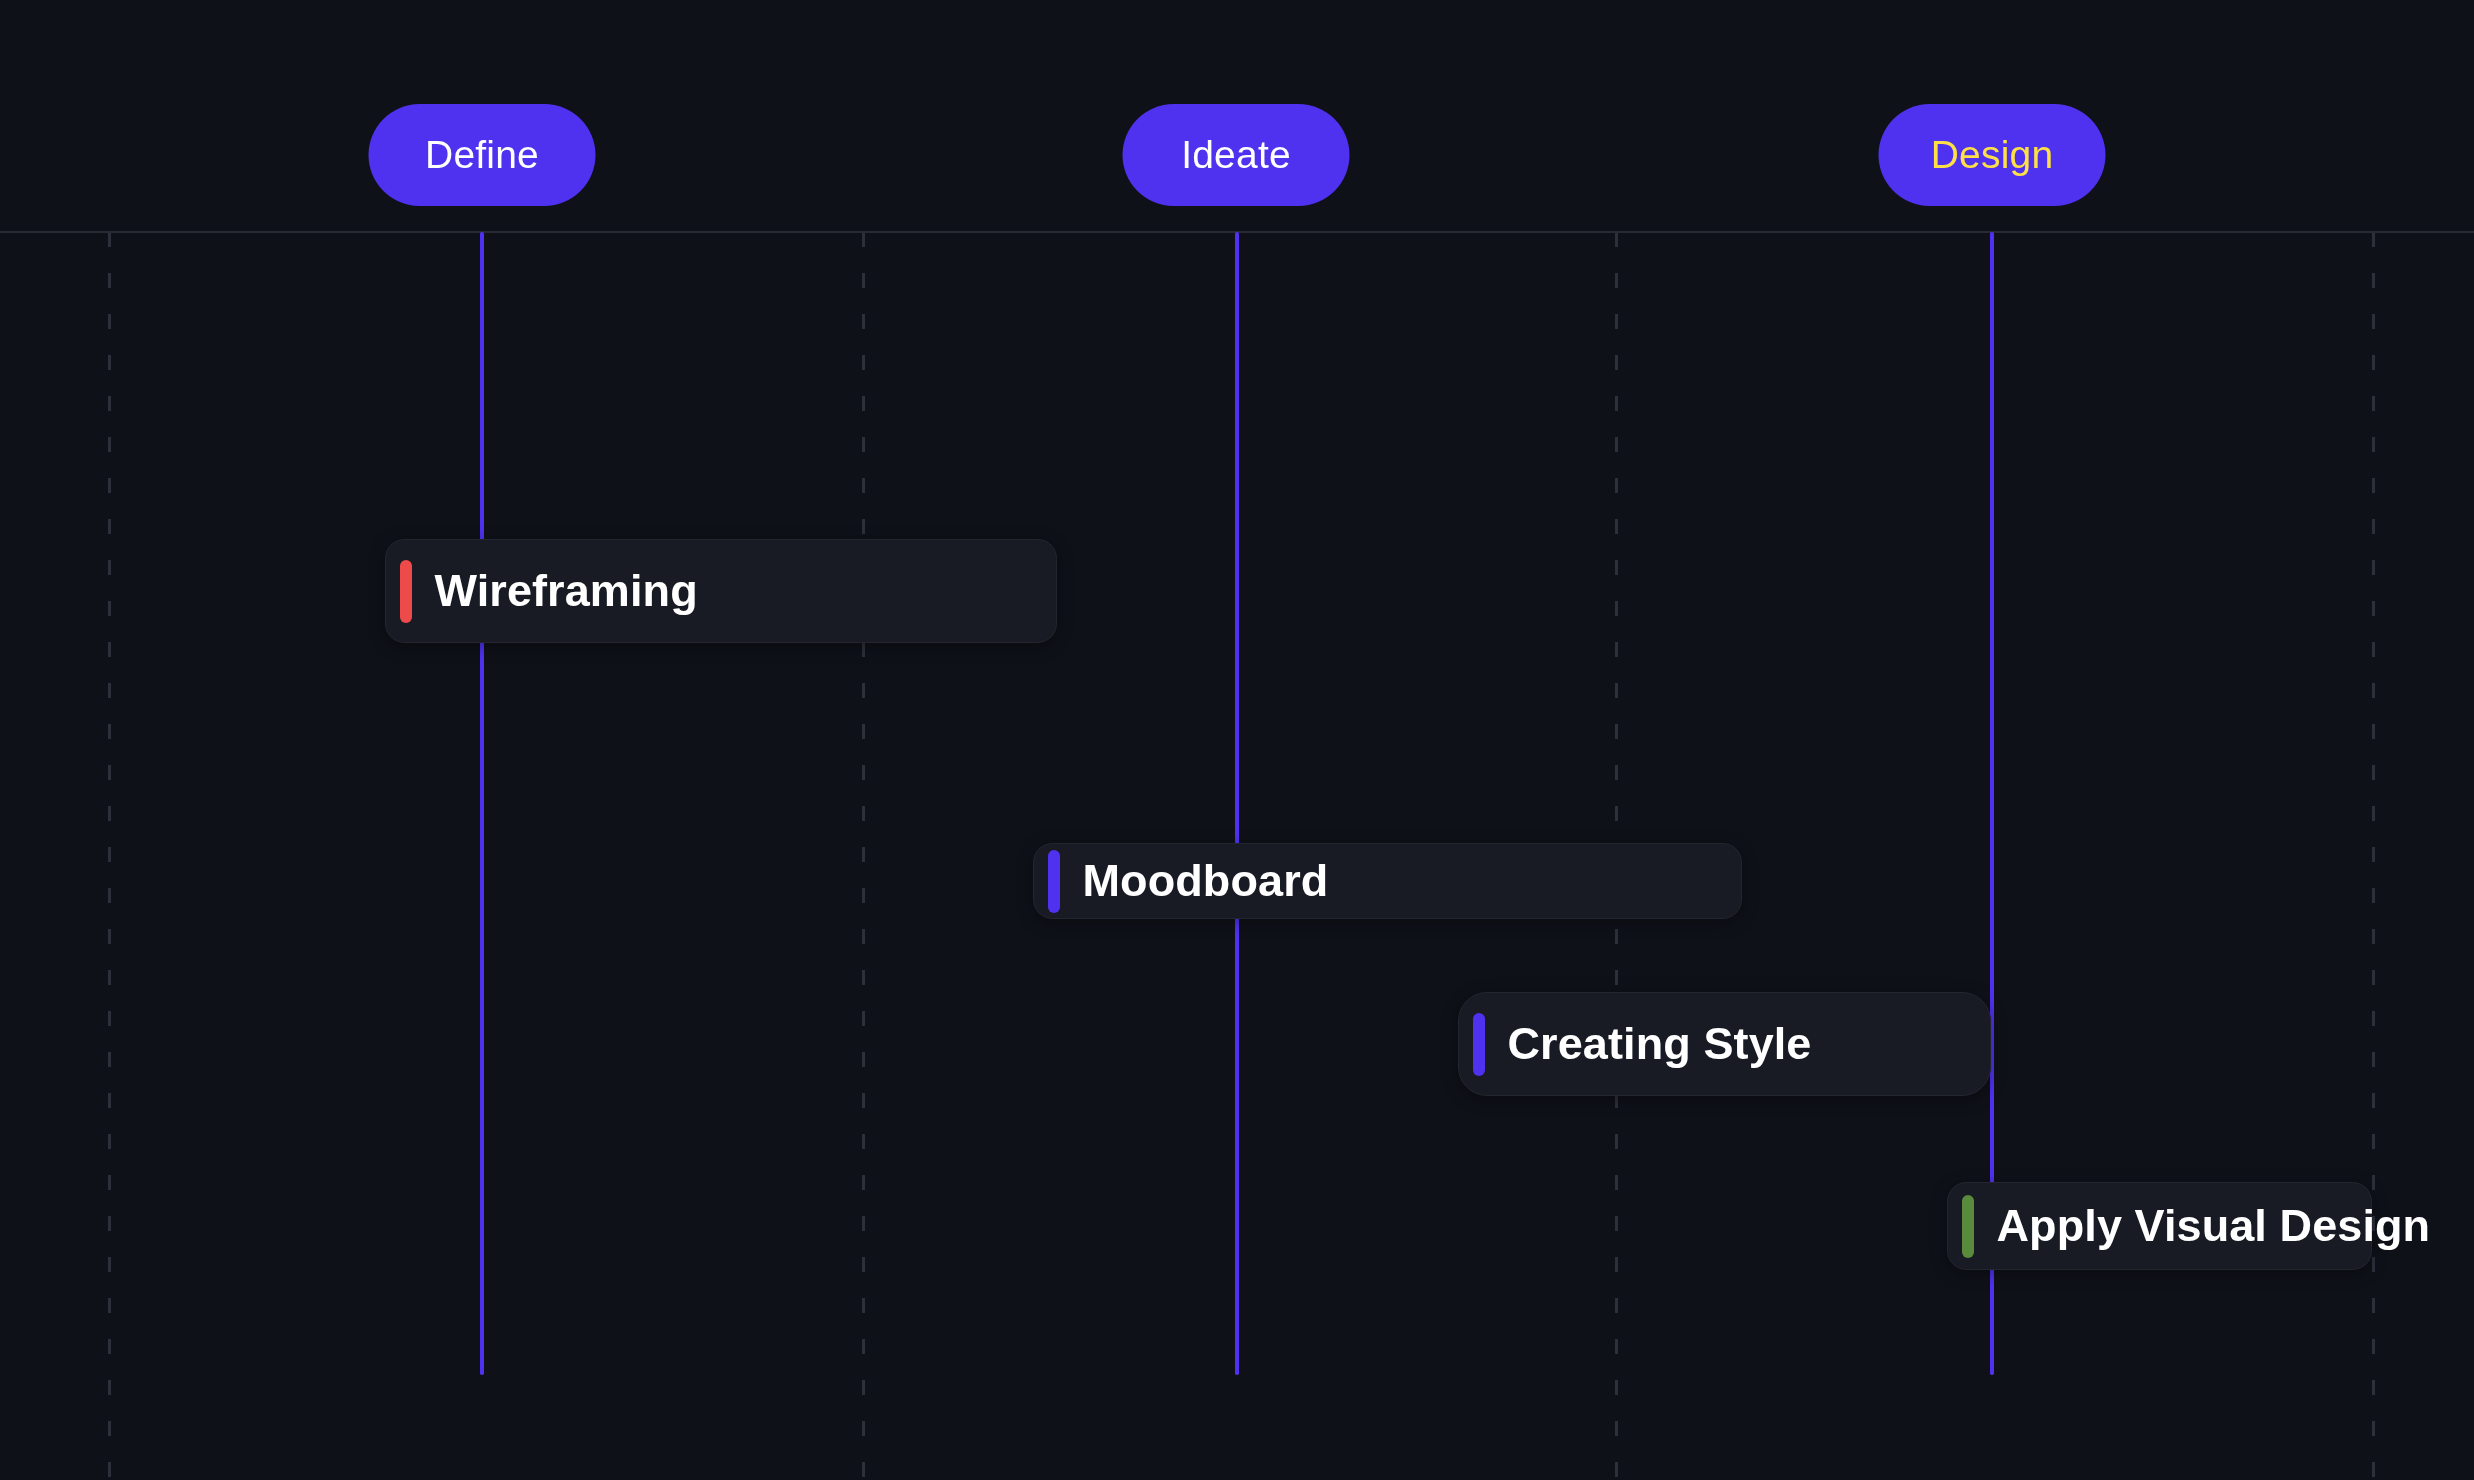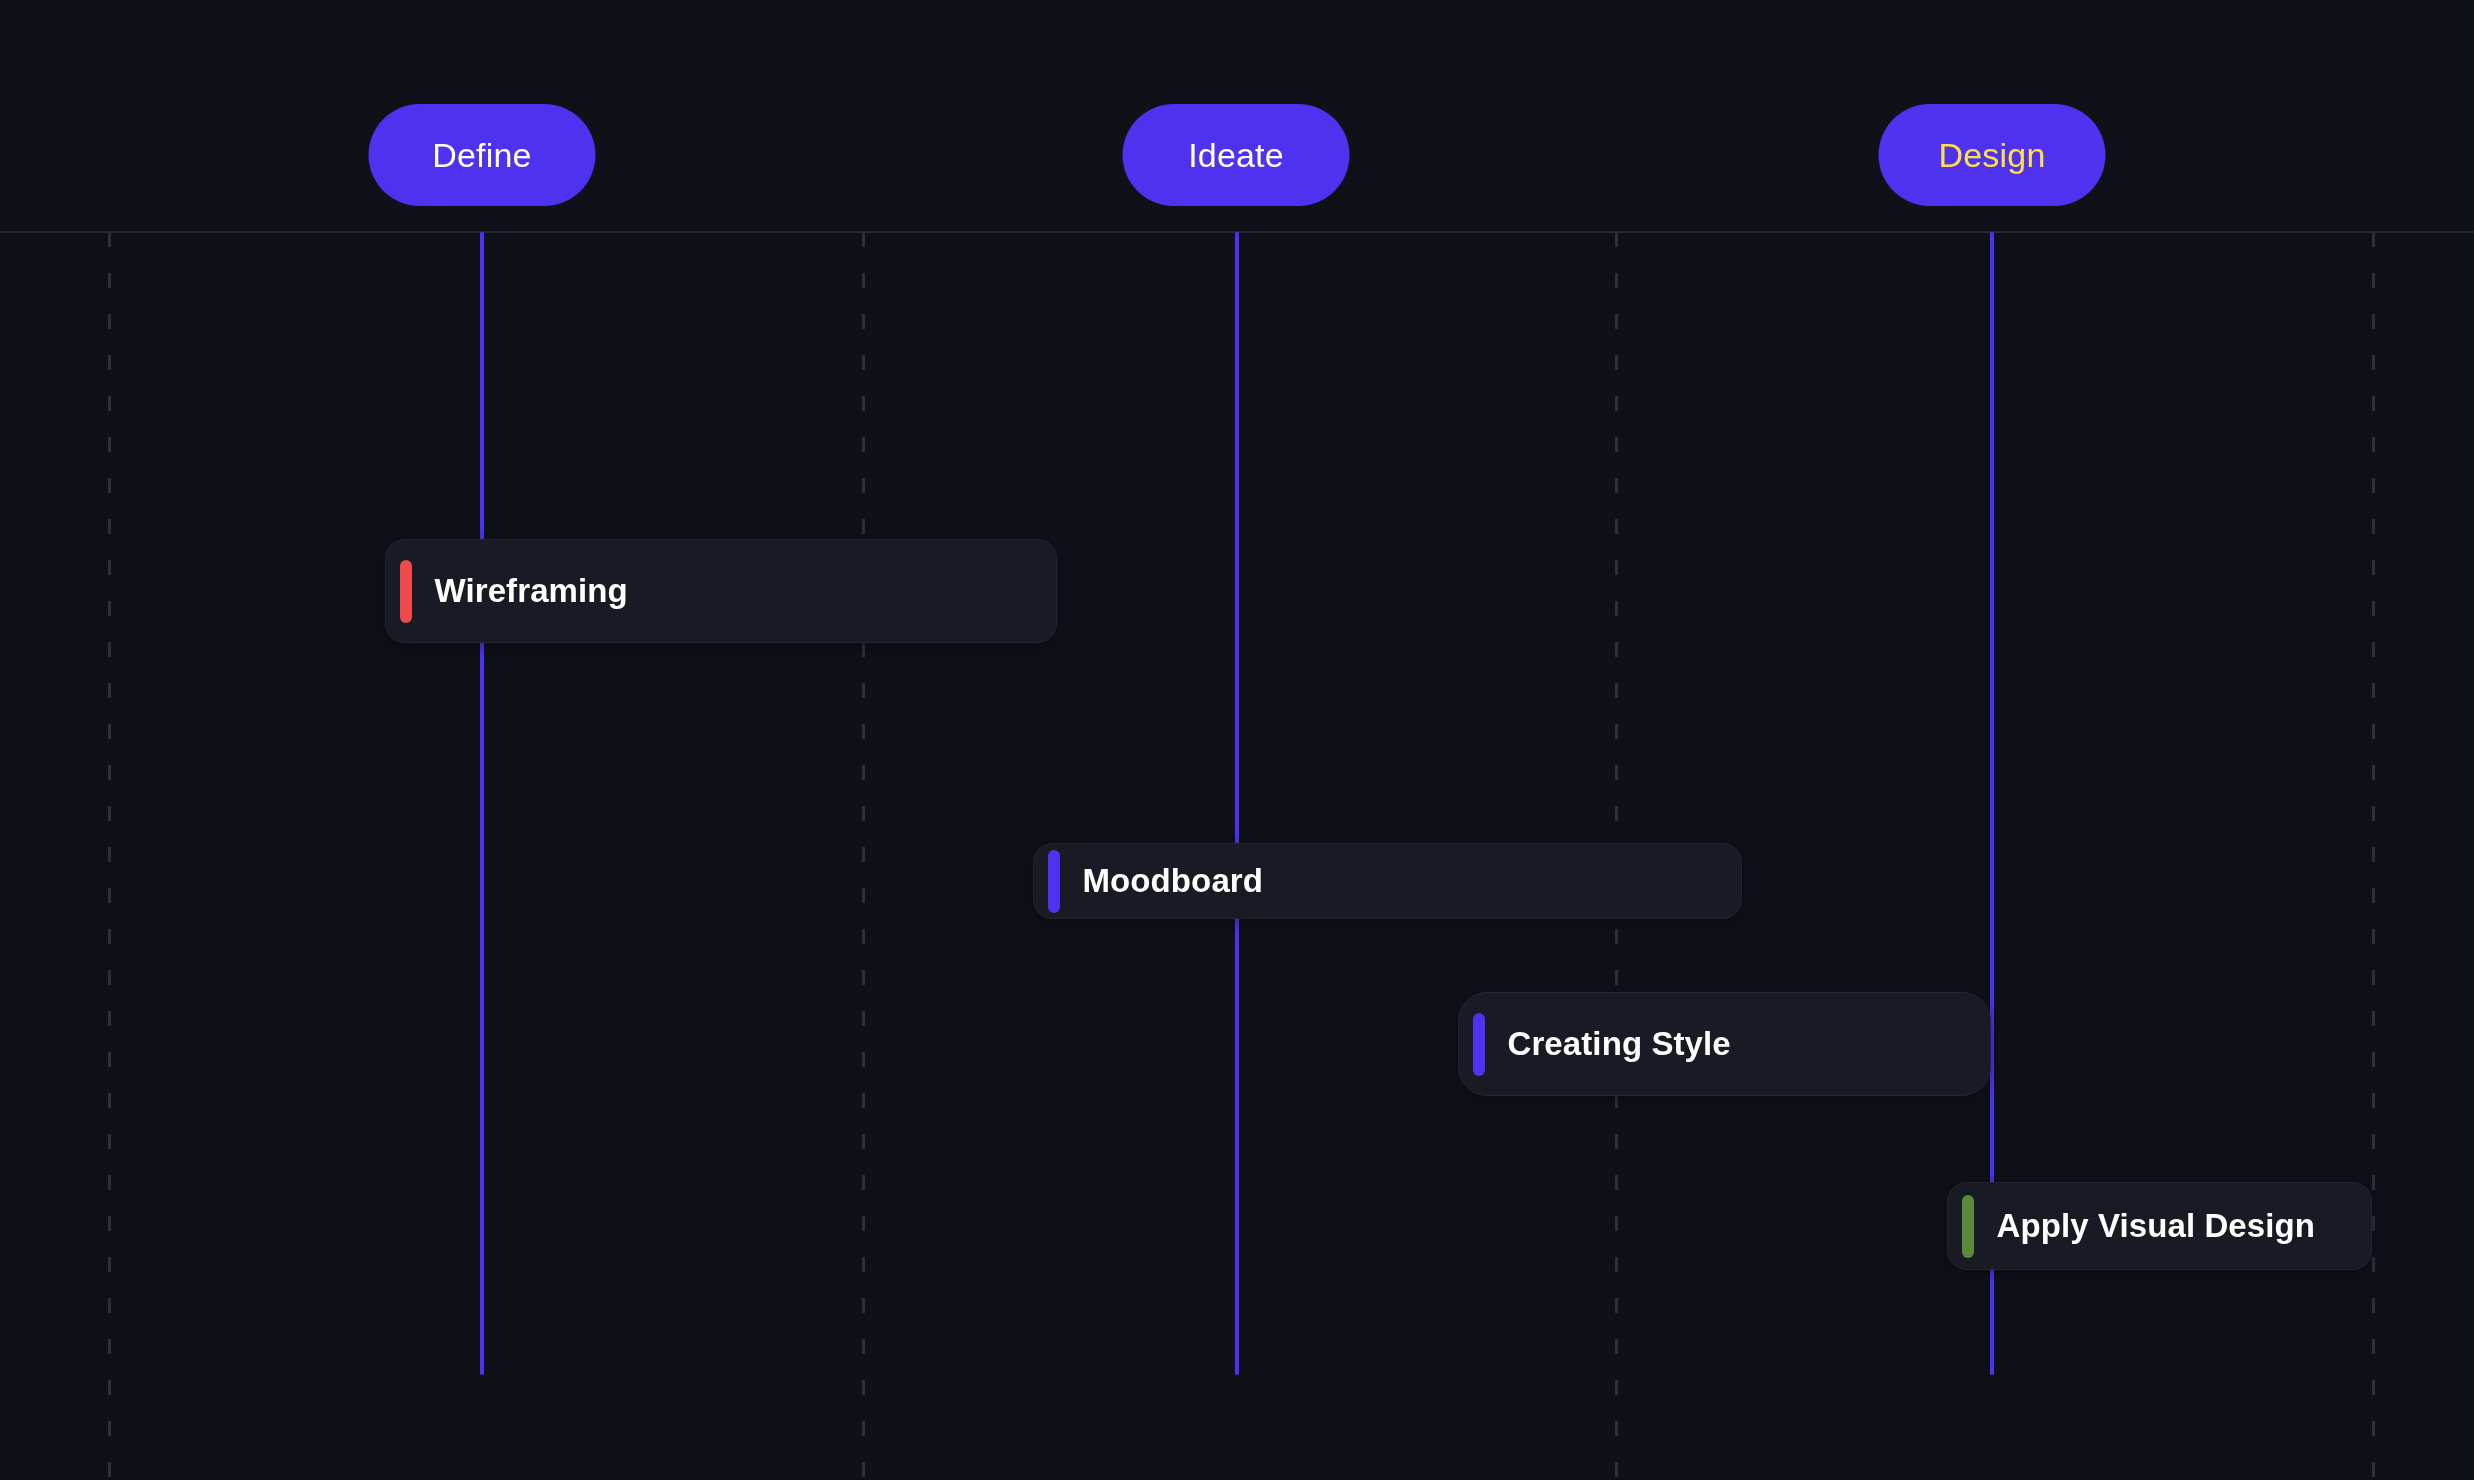--- a/index.html
+++ b/index.html
@@ -50,21 +50,21 @@
     transform:translateX(-50%);
     height:102px;
     min-width:227px;
     padding:0 39px;
     border-radius:51px;
     background:#4f32ef;
     color:#ffffff;
     display:flex;
     align-items:center;
     justify-content:center;
-    font-size:34px;
+    font-size:39px;
     font-weight:400;
     letter-spacing:0.2px;
     white-space:nowrap;
   }
 
   
   .task-card {
     position:absolute;
     background:#181b23;
     border:1.8px solid #23262f;
@@ -76,21 +76,21 @@
   .task-accent {
     width:11.5px;
     height:63px;
     margin-left:14px;
     border-radius:6.2px;
     flex:none;
   }
   .task-label {
     margin-left:23px;
     color:#ffffff;
-    font-size:33px;
+    font-size:45px;
     font-weight:700;
     letter-spacing:0.1px;
     white-space:nowrap;
   }
 </style>
 </head>
 <body>
 
 <div id="board">
 

